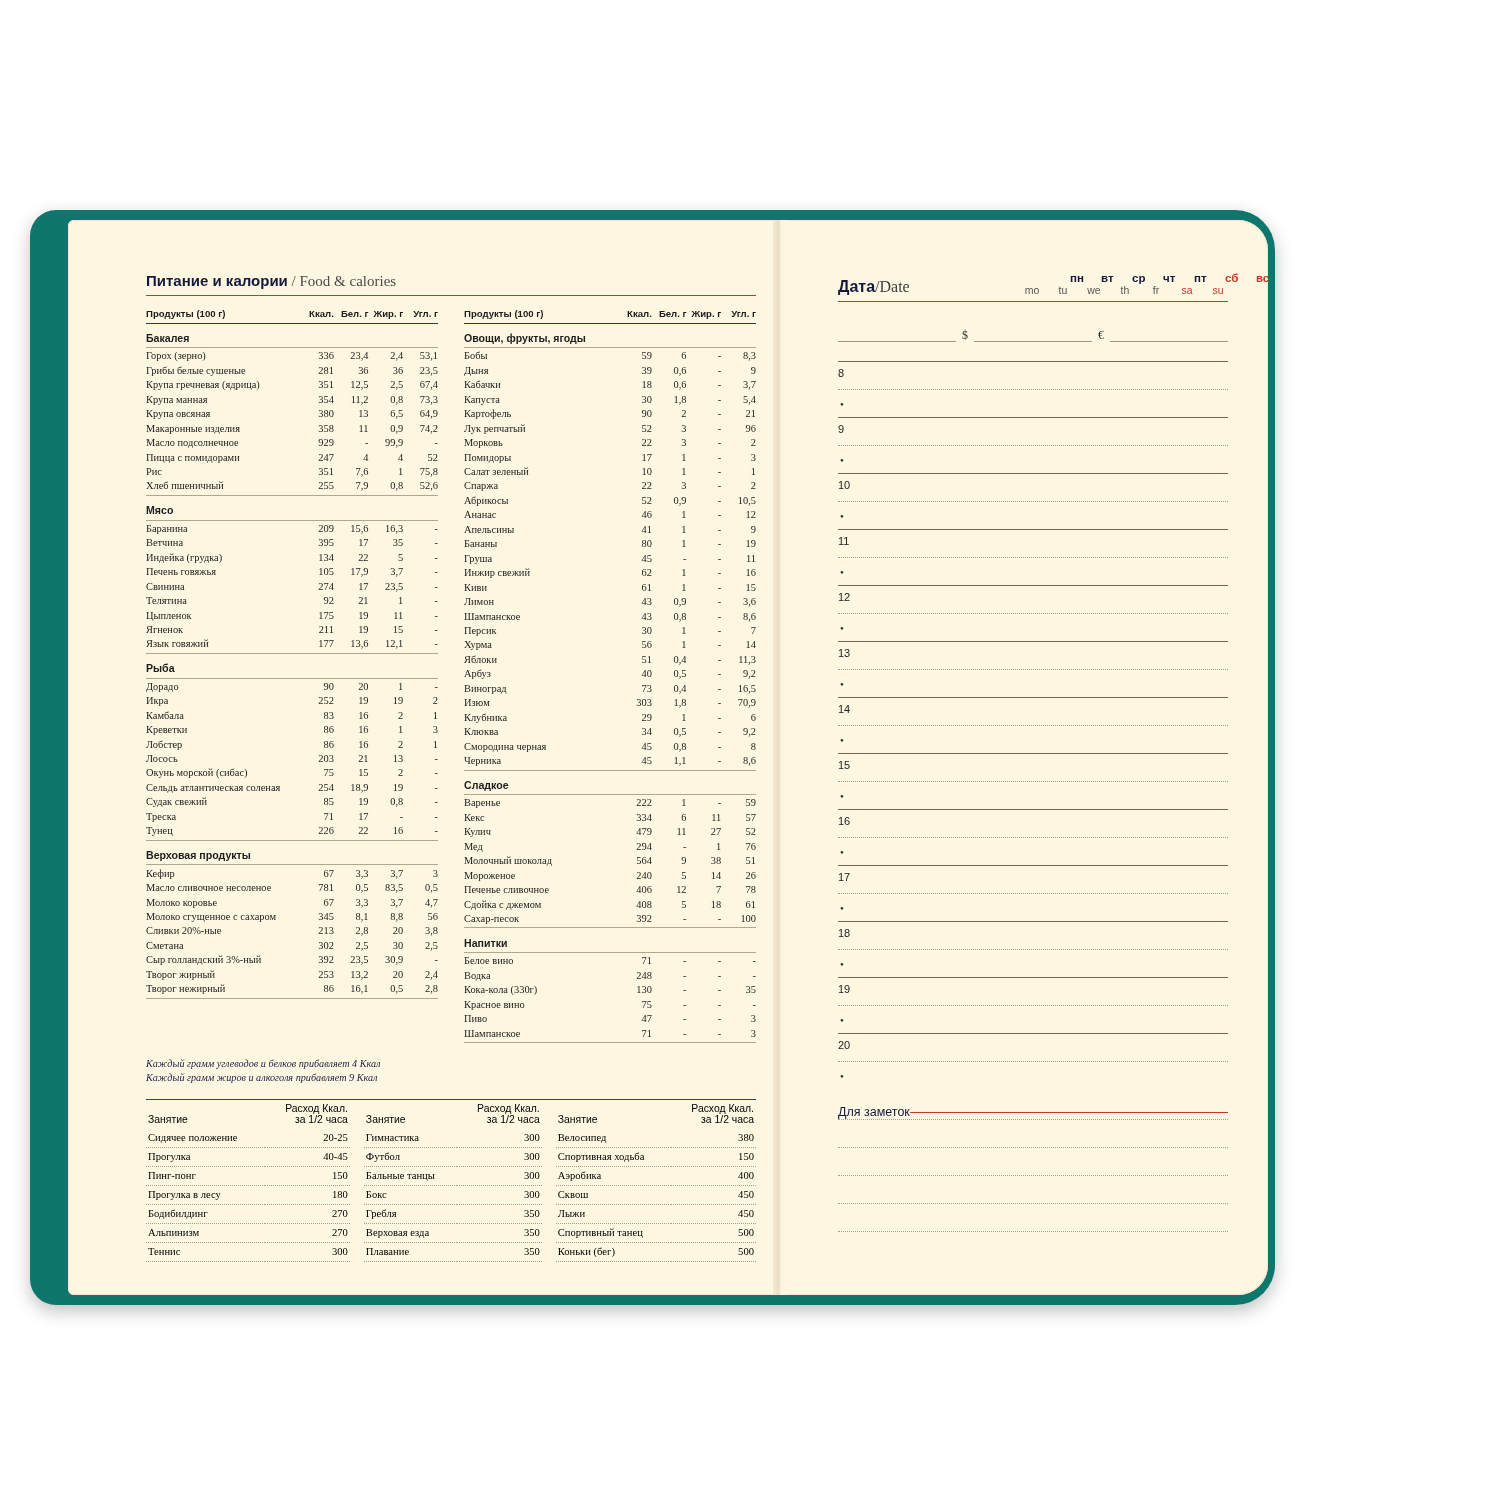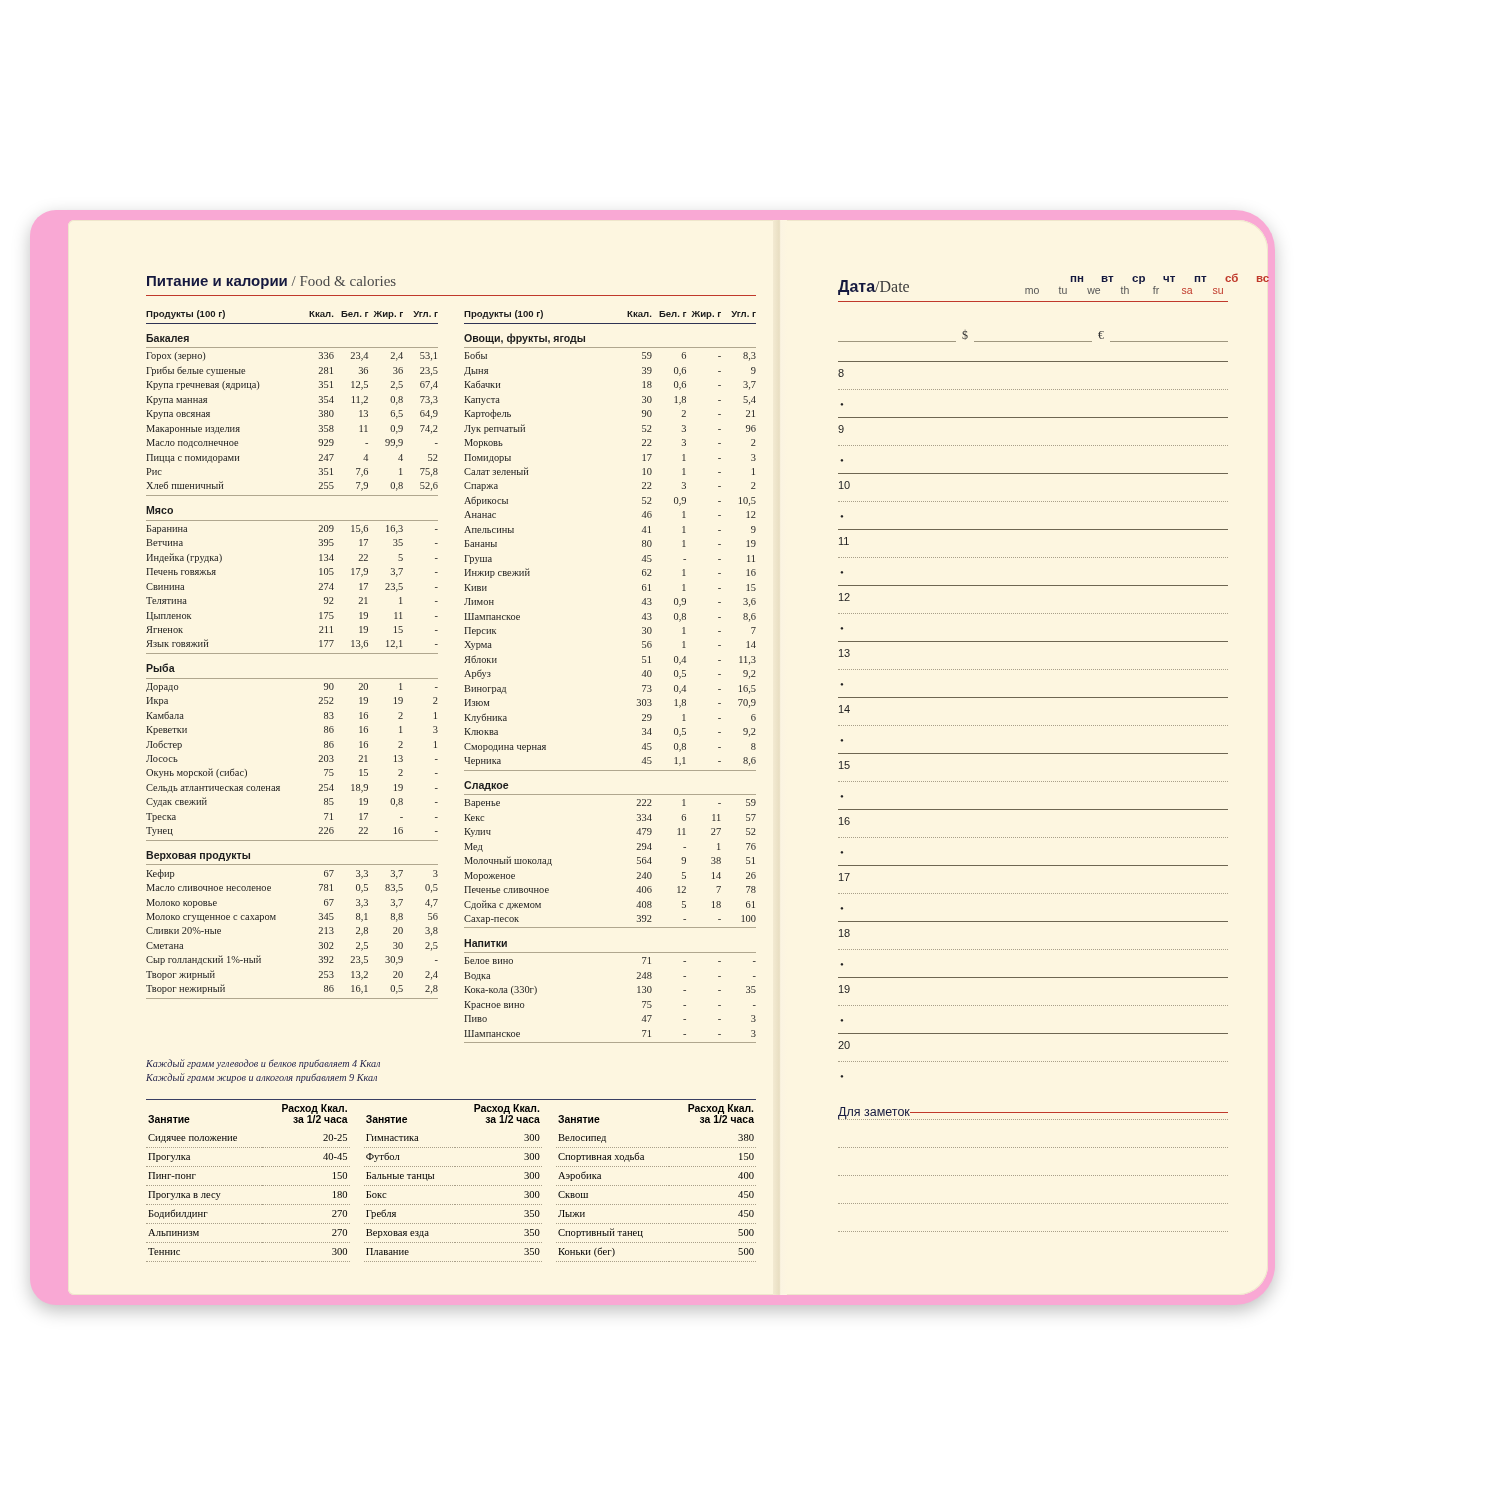--- a/index.html
+++ b/index.html
@@ -2,21 +2,21 @@
 <html><head>
 <meta charset="utf-8">
 <style>
   html,body{margin:0;padding:0;background:#ffffff;}
   body{width:1500px;height:1500px;font-family:"Liberation Serif",serif;}
   .stage{position:relative;width:1500px;height:1500px;}
 
   
   .book{
     position:absolute;left:30px;top:210px;width:1245px;height:1095px;
-    background:#f9a8d4;border-radius:26px 40px 40px 26px;
+    background:#0f766e;border-radius:26px 40px 40px 26px;
     box-shadow:0 6px 18px rgba(0,0,0,.25);
   }
   .pages{
     position:absolute;left:38px;top:10px;width:1200px;height:1075px;
     background:#fdf6e0;border-radius:6px 30px 30px 6px;
     box-shadow:inset 0 0 0 1px #efe6cc;
   }
   .spine{
     position:absolute;left:705px;top:0;width:14px;height:1075px;
     background:linear-gradient(to right,#f3ead2,#e8dec2 45%,#fbf4e2 55%,#fdf6e0);
@@ -41,21 +41,21 @@
   tr.grp td{font-family:"Liberation Sans",sans-serif;font-weight:bold;font-size:10.6px;padding-top:7px;padding-bottom:2px;margin-top:48px;}
   .hline td{padding:0;}
   .hline div{height:1px;background:#2f3354;}
   .hline.light div{background:#b0a78f;}
 
   .note{margin-top:13px;font-style:italic;font-size:10.2px;color:#24244a;line-height:1.35;}
 
   .actwrap{margin-top:14px;}
   table.act{width:100%;border-collapse:collapse;font-size:10.6px;}
   table.act td{padding:3.5px 2px;}
-  table.act .ah{font-family:"Liberation Sans",sans-serif;font-weight:bold;font-size:10.4px;vertical-align:bottom;}
+  table.act .ah{font-family:"Liberation Sans",sans-serif;font-weight:normal;font-size:10.4px;vertical-align:bottom;}
   table.act .r{text-align:right;}
   .actrow td{border-bottom:1px dotted #a9a08a;}
   .actsplit{width:10px;}
 
   
   .right{position:absolute;left:770px;top:52px;width:390px;height:990px;}
   .datehead{display:flex;align-items:flex-end;justify-content:space-between;}
   .date-t{font-family:"Liberation Sans",sans-serif;font-size:16px;color:#15193f;font-weight:bold;}
   .date-t span{font-weight:normal;color:#3d3d3d;font-family:"Liberation Serif",serif;}
   .days{display:flex;gap:11px;}
@@ -406,21 +406,21 @@
                     <td class="n">3,8</td>
                   </tr>
                   <tr>
                     <td class="nm">Сметана</td>
                     <td class="n">302</td>
                     <td class="n">2,5</td>
                     <td class="n">30</td>
                     <td class="n">2,5</td>
                   </tr>
                   <tr>
-                    <td class="nm">Сыр голландский 1%-ный</td>
+                    <td class="nm">Сыр голландский 3%-ный</td>
                     <td class="n">392</td>
                     <td class="n">23,5</td>
                     <td class="n">30,9</td>
                     <td class="n">-</td>
                   </tr>
                   <tr>
                     <td class="nm">Творог жирный</td>
                     <td class="n">253</td>
                     <td class="n">13,2</td>
                     <td class="n">20</td>

